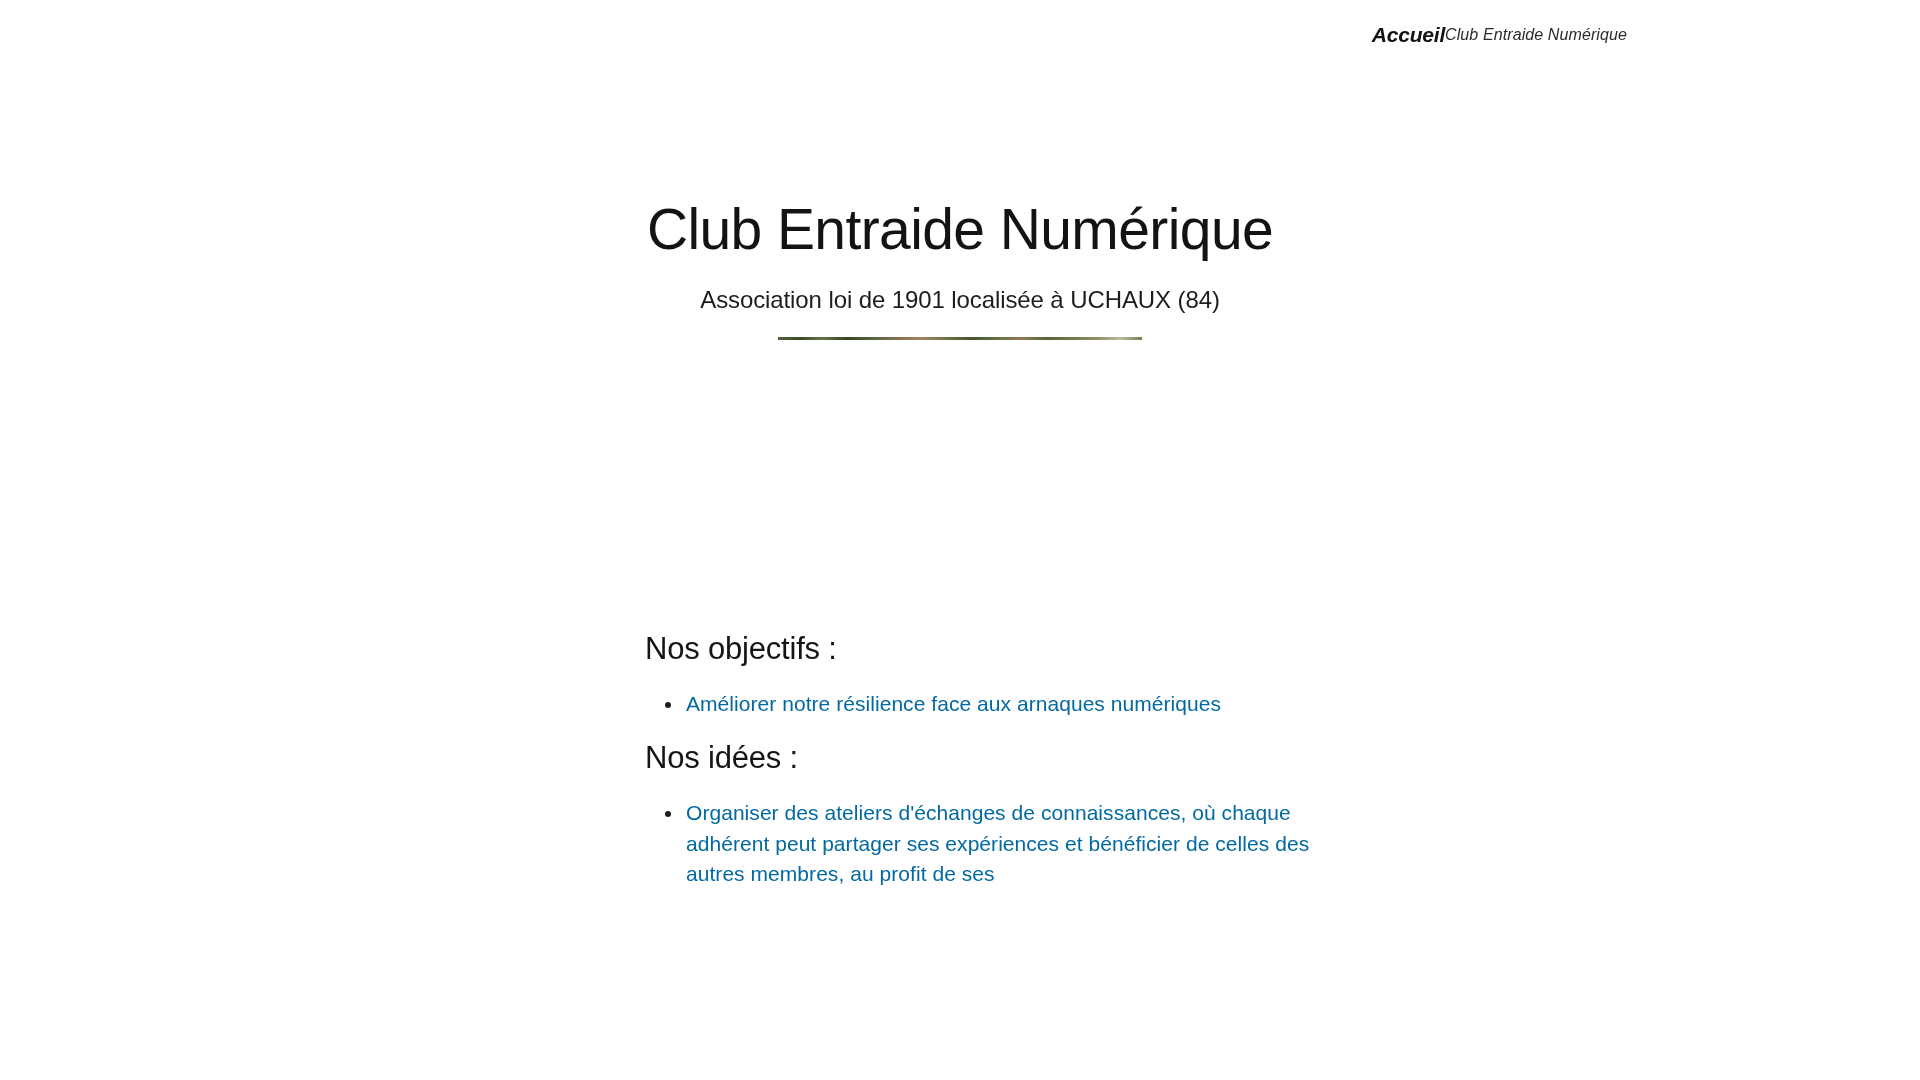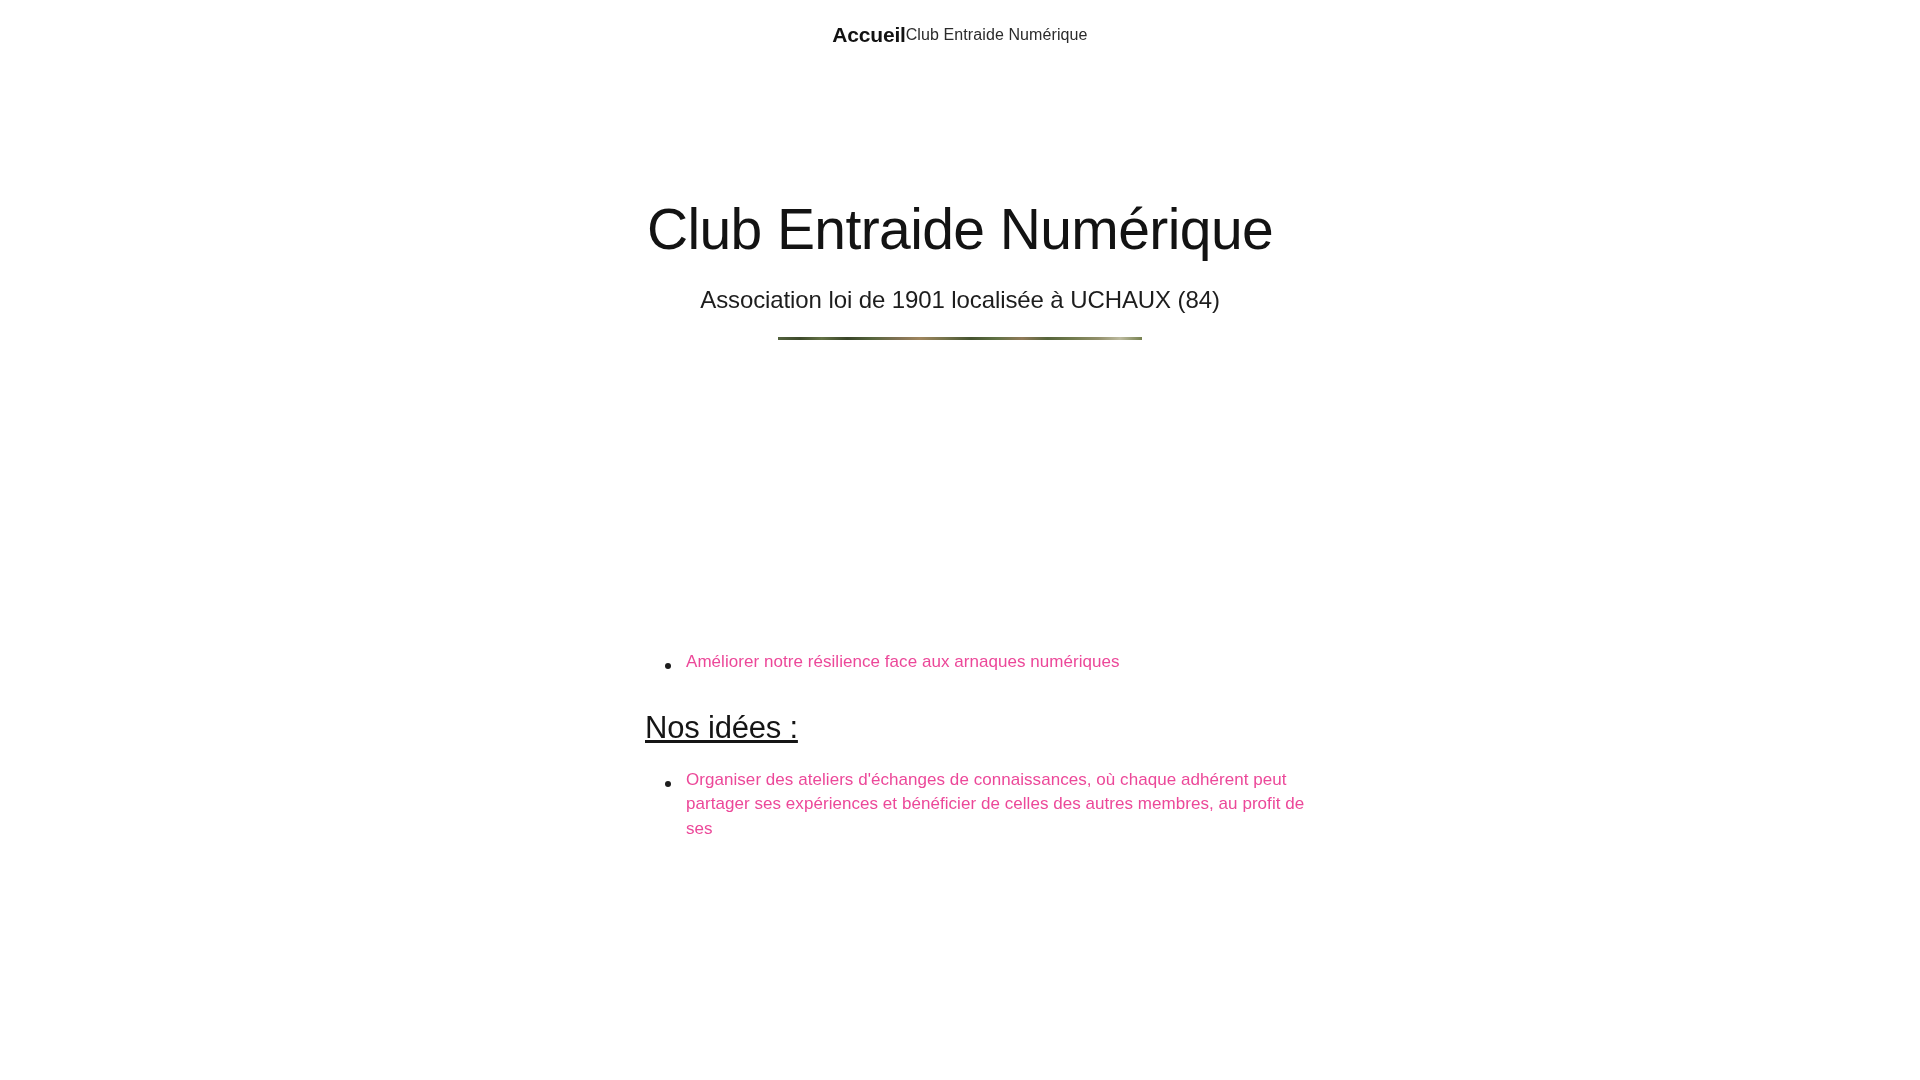--- a/index.html
+++ b/index.html
@@ -27,22 +27,23 @@
   }
 
   
   .navbar {
     position: absolute;
     top: 0; left: 0;
     width: 1920px;
     height: 70px;
     display: flex;
     align-items: center;
-    justify-content: center;
+    justify-content: flex-end;
     padding: 0 293px 0 293px;
+    font-style: italic;
   }
 
   .nav-brand {
     font-size: 21px;
     font-weight: 700;
     letter-spacing: -0.2px;
     color: #121212;
     text-decoration: none;
     white-space: nowrap;
   }
@@ -133,36 +134,35 @@
 
   .section-heading {
     font-size: 31px;
     font-weight: 400;
     line-height: 1.25;
     letter-spacing: -0.2px;
     color: #151515;
   }
 
   .section-heading.second {
-    margin-top: 34px;
-    text-decoration: underline;
+    margin-top: 20px;
   }
 
   .bullet-list {
     margin-top: 20px;
     padding-left: 41px;
     list-style: none;
   }
 
   .bullet-item {
     position: relative;
-    font-size: 17px;
+    font-size: 21px;
     line-height: 1.46;
     letter-spacing: 0.05px;
-    color: #ec4899;
+    color: #0369a1;
     margin-bottom: 17px;
   }
 
   .bullet-item:last-child { margin-bottom: 0; }
 
   .bullet-item::before {
     content: "";
     position: absolute;
     left: -21px;
     top: 13px;
@@ -193,20 +193,21 @@
     <p class="hero-subtitle">Association loi de 1901 localisée à UCHAUX (84)</p>
 
     <div class="hero-strip-wrap">
       <div class="hero-strip"></div>
     </div>
   </header>
 
   <main class="content">
 
     <section>
+      <h2 class="section-heading">Nos objectifs :</h2>
 
       <ul class="bullet-list">
         <li class="bullet-item">Améliorer notre résilience face aux arnaques numériques</li>
       </ul>
     </section>
 
     <section>
       <h2 class="section-heading second">Nos idées :</h2>
 
       <ul class="bullet-list">

